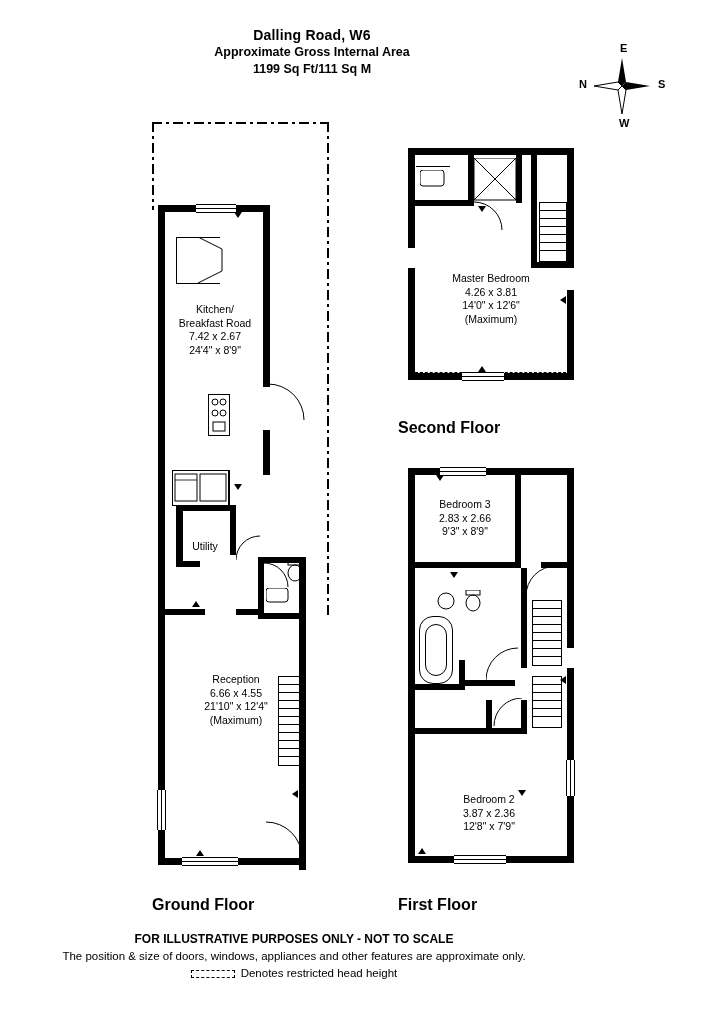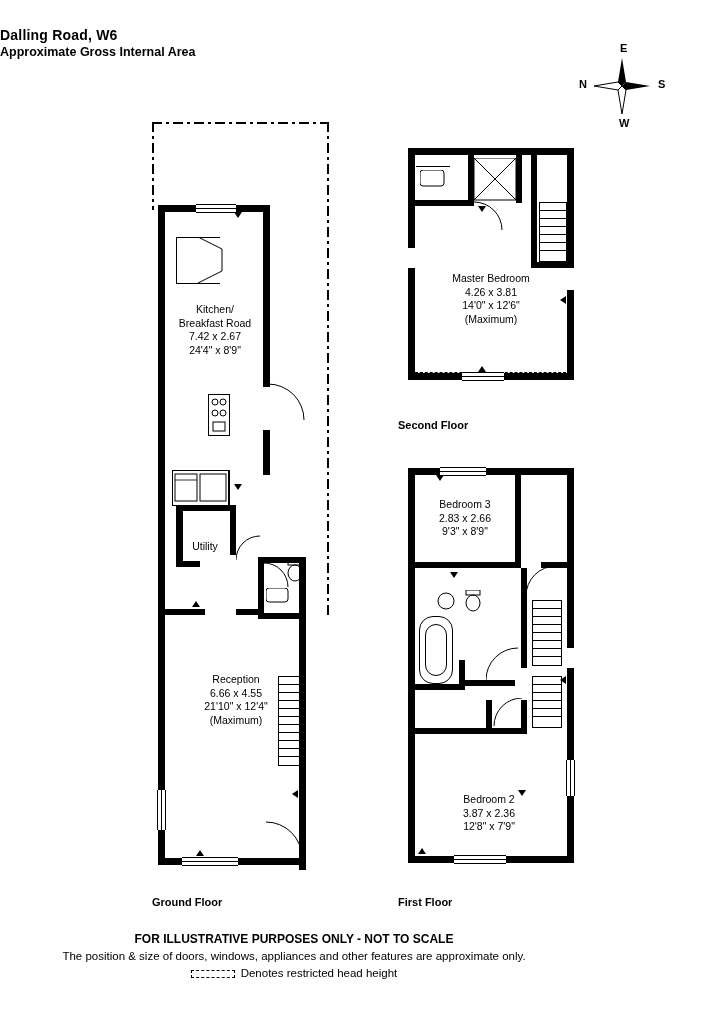--- a/index.html
+++ b/index.html
@@ -12,20 +12,21 @@
     color: #000000;
     position: relative;
     overflow: hidden;
   }
 
   
   .header {
     position: absolute;
     left: 0; top: 26px;
     width: 624px;
+    text-align: center;
   }
   .header .title {
     font-size: 14px;
     font-weight: bold;
     letter-spacing: 0.2px;
     line-height: 18px;
   }
   .header .sub {
     font-size: 12.5px;
     font-weight: bold;
@@ -53,21 +54,21 @@
   .wall { position: absolute; background: #000000; }
   .room-label {
     position: absolute;
     text-align: center;
     font-size: 10.5px;
     line-height: 13.5px;
     white-space: nowrap;
   }
   .floor-caption {
     position: absolute;
-    font-size: 11px;
+    font-size: 16px;
     font-weight: bold;
   }
   .thin { position: absolute; border: 1px solid #000; }
   .hair { position: absolute; background: #000; }
   .dashed-h {
     position: absolute;
     border-top: 1px dashed #000;
   }
 
   
@@ -119,20 +120,21 @@
     width: 44px; height: 8px;
     border: 1px dashed #000;
   }
 </style>
 </head>
 <body>
 
 <div class="header">
   <div class="title">Dalling Road, W6</div>
   <div class="sub">Approximate Gross Internal Area</div>
+  <div class="sub">1199 Sq Ft/111 Sq M</div>
 </div>
 
 <div class="compass">
   <span class="lbl n-lbl">N</span>
   <span class="lbl e-lbl">E</span>
   <span class="lbl s-lbl">S</span>
   <span class="lbl w-lbl">W</span>
   <svg width="60" height="60" viewBox="0 0 60 60">
     <polygon points="30,2 34,26 30,30 26,26" fill="#000"></polygon>
     <polygon points="58,30 34,34 30,30 34,26" fill="#000"></polygon>

